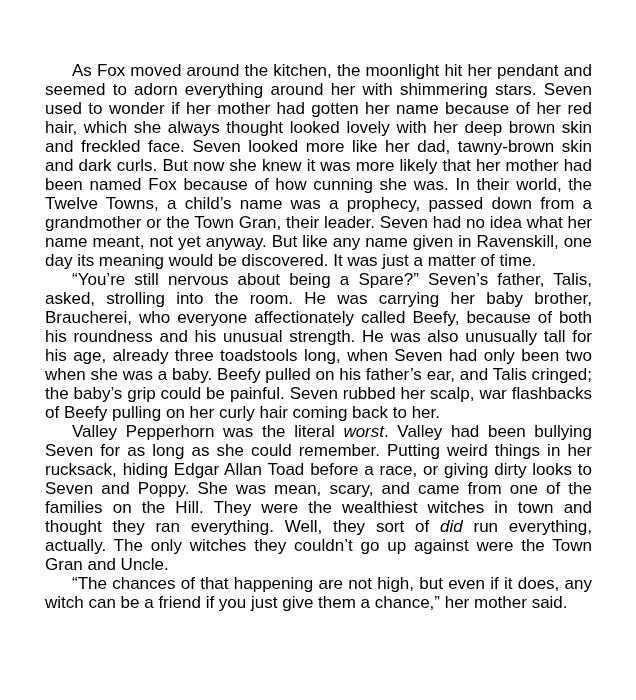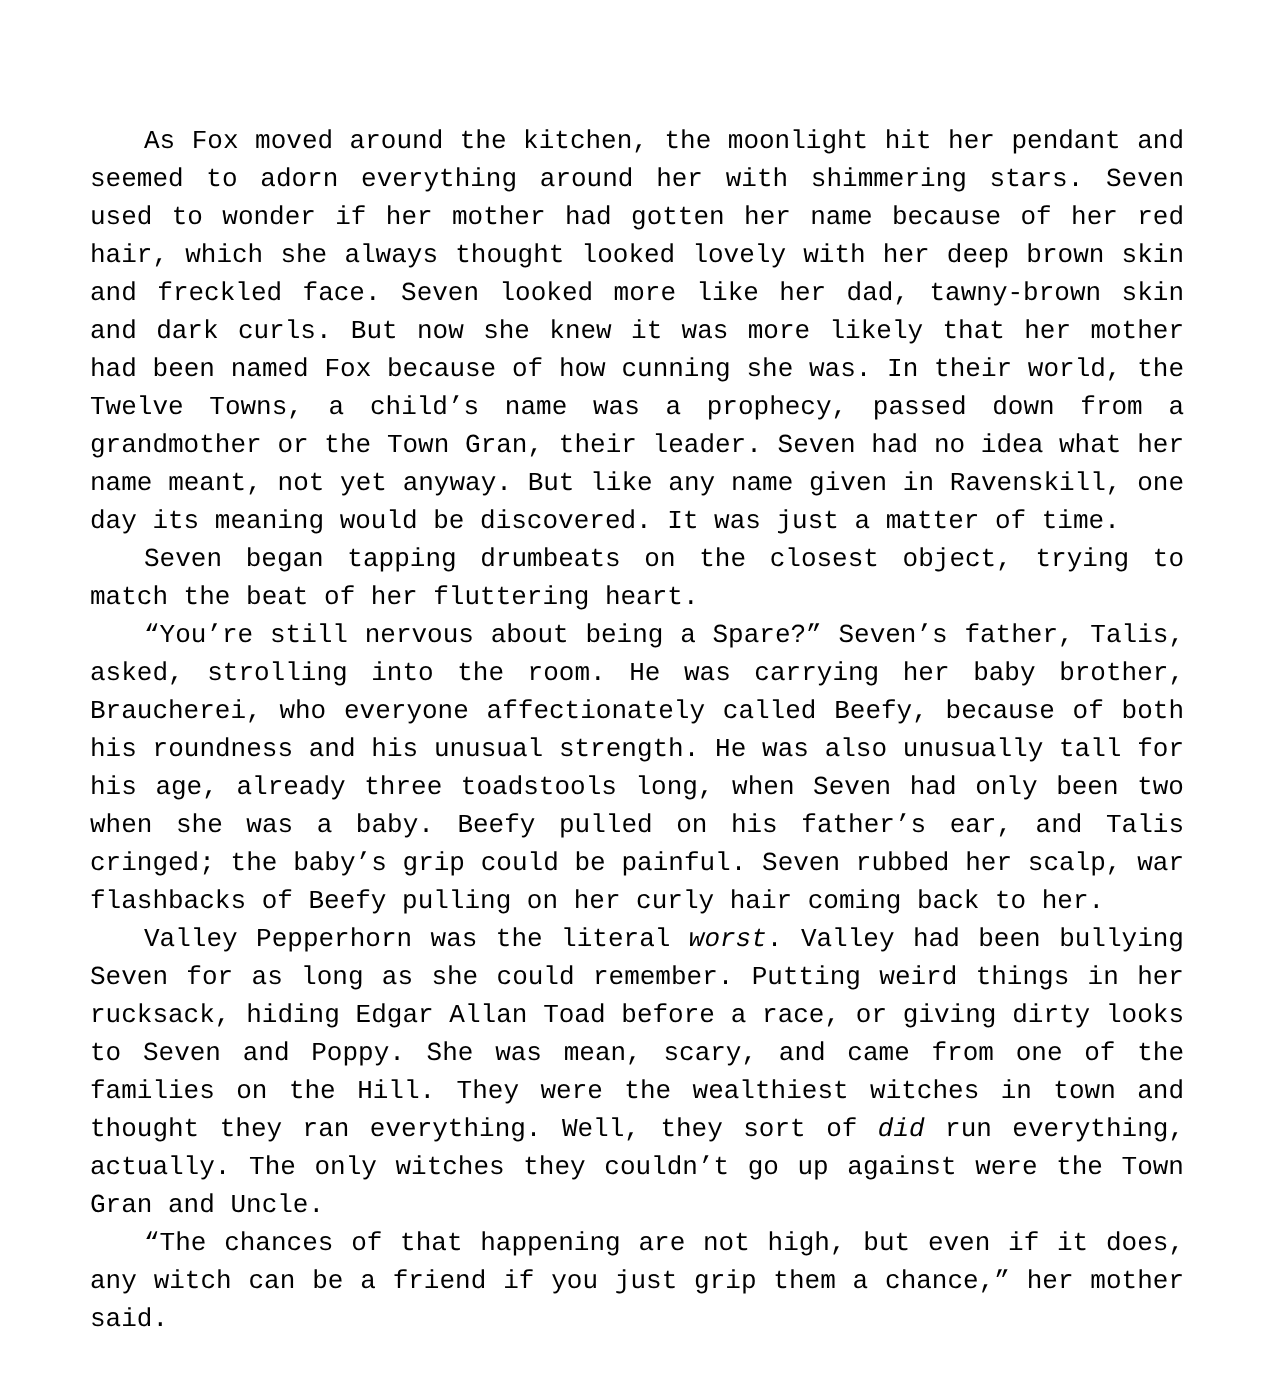--- a/index.html
+++ b/index.html
@@ -13,40 +13,39 @@
     overflow: hidden;
   }
   .page {
     box-sizing: border-box;
     width: 636px;
     height: 700px;
     padding: 61px 44px 0 45px;
     background: #ffffff;
   }
   .text-block {
-    font-family: Liberation Mono, monospace;
-    font-size: 13px;
+    font-family: Liberation Sans, sans-serif;
+    font-size: 17px;
     line-height: 19px;
     color: #000000;
     text-align: justify;
     text-justify: inter-word;
   }
   .text-block p {
     margin: 0;
     padding: 0;
     text-indent: 27px;
   }
   .text-block i {
     font-style: italic;
   }
 </style>
 </head>
 <body style="background: rgb(255, 255, 255);">
 
 <div class="page">
   <div class="text-block" style="color: rgb(0, 0, 0);">
       <p><span>As Fox moved around the kitchen, the moonlight hit her pendant and seemed to adorn everything around her with shimmering stars. Seven used to wonder if her mother had gotten her name because of her red hair, which she always thought looked lovely with her deep brown skin and freckled face. Seven looked more like her dad, tawny-brown skin and dark curls. But now she knew it was more likely that her mother had been named Fox because of how cunning she was. In their world, the Twelve Towns, a child’s name was a prophecy, passed down from a grandmother or the Town Gran, their leader. Seven had no idea what her name meant, not yet anyway. But like any name given in Ravenskill, one day its meaning would be discovered. It was just a matter of time.</span></p>
-      <p><span>Seven began tapping drumbeats on the closest object, trying to match the beat of her fluttering heart.</span></p>
       <p><span>“You’re still nervous about being a Spare?” Seven’s father, Talis, asked, strolling into the room. He was carrying her baby brother, Braucherei, who everyone affectionately called Beefy, because of both his roundness and his unusual strength. He was also unusually tall for his age, already three toadstools long, when Seven had only been two when she was a baby. Beefy pulled on his father’s ear, and Talis cringed; the baby’s grip could be painful. Seven rubbed her scalp, war flashbacks of Beefy pulling on her curly hair coming back to her.</span></p>
       <p><span>Valley Pepperhorn was the literal </span><i>worst</i><span>. Valley had been bullying Seven for as long as she could remember. Putting weird things in her rucksack, hiding Edgar Allan Toad before a race, or giving dirty looks to Seven and Poppy. She was mean, scary, and came from one of the families on the Hill. They were the wealthiest witches in town and thought they ran everything. Well, they sort of </span><i>did</i><span> run everything, actually. The only witches they couldn’t go up against were the Town Gran and Uncle.</span></p>
-      <p><span>“The chances of that happening are not high, but even if it does, any witch can be a friend if you just grip them a chance,” her mother said.</span></p>
+      <p><span>“The chances of that happening are not high, but even if it does, any witch can be a friend if you just give them a chance,” her mother said.</span></p>
     </div>
 </div>
 
 </body></html>

